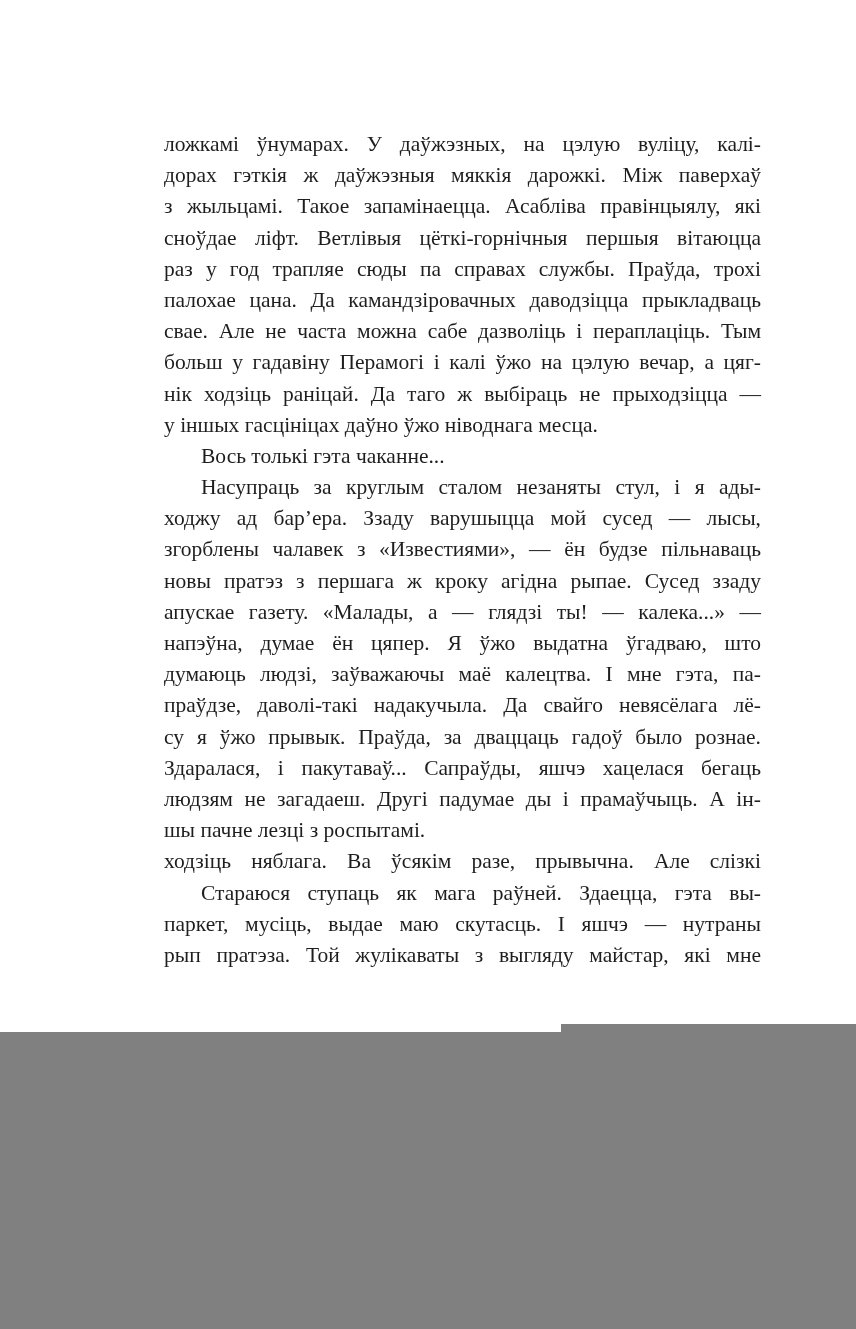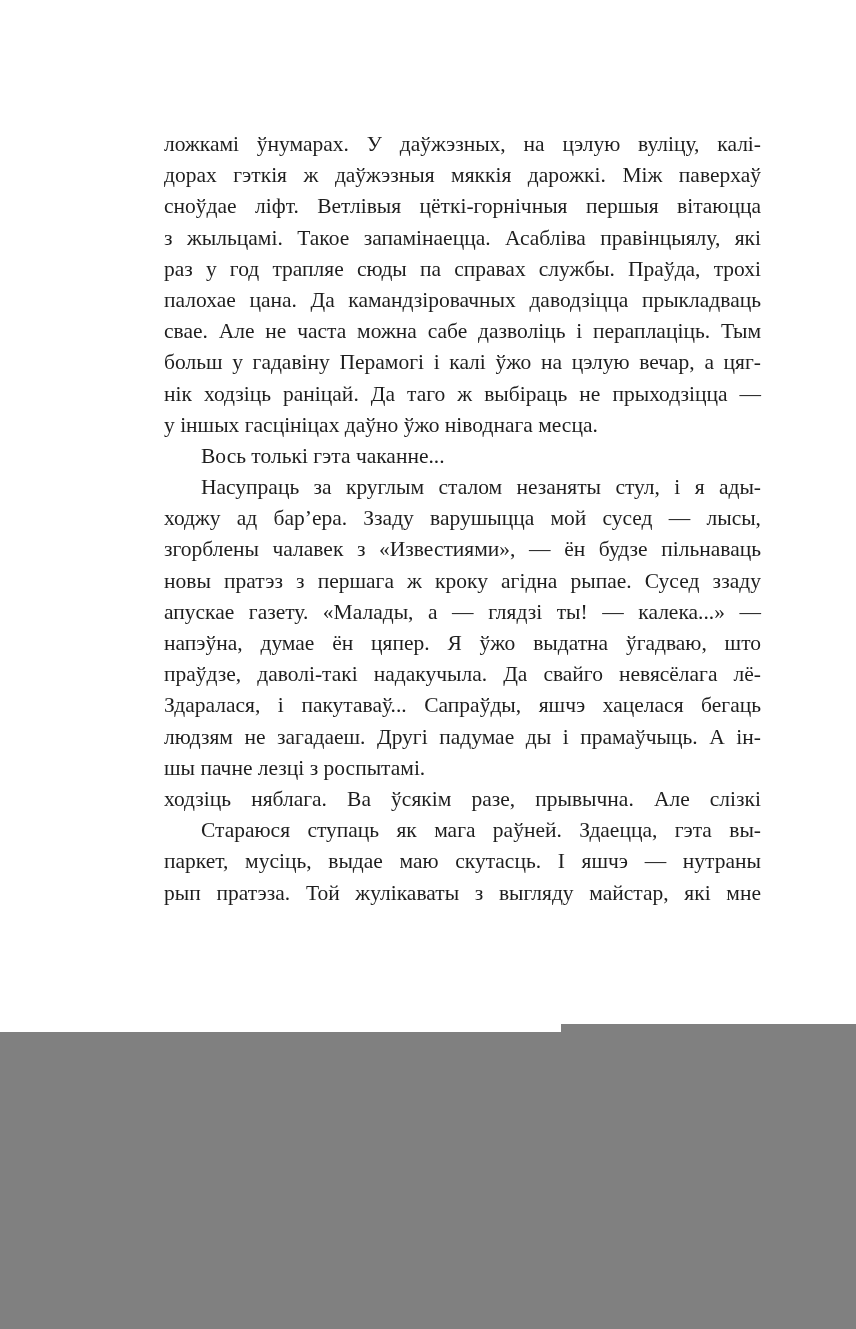--- a/index.html
+++ b/index.html
@@ -53,36 +53,38 @@
       height: 297px;
       background: #808080;
     }
   </style>
 </head>
 <body>
 
 <div class="page" id="page">
     <span class="line">ложкамі ўнумарах. У даўжэзных, на цэлую вуліцу, калі-</span>
     <span class="line">дорах гэткія ж даўжэзныя мяккія дарожкі. Між паверхаў</span>
+    <span class="line">з жыльцамі. Такое запамінаецца. Асабліва правінцыялу, які</span>
     <span class="line">сноўдае ліфт. Ветлівыя цёткі-горнічныя першыя вітаюцца</span>
-    <span class="line">з жыльцамі. Такое запамінаецца. Асабліва правінцыялу, які</span>
     <span class="line">раз у год трапляе сюды па справах службы. Праўда, трохі</span>
     <span class="line">палохае цана. Да камандзіровачных даводзіцца прыкладваць</span>
     <span class="line">свае. Але не часта можна сабе дазволіць і пераплаціць. Тым</span>
     <span class="line">больш у гадавіну Перамогі і калі ўжо на цэлую вечар, а цяг-</span>
     <span class="line">нік ходзіць раніцай. Да таго ж выбіраць не прыходзіцца —</span>
     <span class="line last">у іншых гасцініцах даўно ўжо ніводнага месца.</span>
     <span class="line indent last">Вось толькі гэта чаканне...</span>
     <span class="line indent">Насупраць за круглым сталом незаняты стул, і я ады-</span>
     <span class="line">ходжу ад бар’ера. Ззаду варушыцца мой сусед — лысы,</span>
     <span class="line">згорблены чалавек з «Известиями», — ён будзе пільнаваць</span>
     <span class="line">новы пратэз з першага ж кроку агідна рыпае. Сусед ззаду</span>
     <span class="line">апускае газету. «Малады, а — глядзі ты! — калека...» —</span>
     <span class="line">напэўна, думае ён цяпер. Я ўжо выдатна ўгадваю, што</span>
+    <span class="line">думаюць людзі, заўважаючы маё калецтва. І мне гэта, па-</span>
     <span class="line">праўдзе, даволі-такі надакучыла. Да свайго невясёлага лё-</span>
+    <span class="line">су я ўжо прывык. Праўда, за дваццаць гадоў было рознае.</span>
     <span class="line">Здаралася, і пакутаваў... Сапраўды, яшчэ хацелася бегаць</span>
     <span class="line">людзям не загадаеш. Другі падумае ды і прамаўчыць. А ін-</span>
     <span class="line last">шы пачне лезці з роспытамі.</span>
     <span class="line">ходзіць няблага. Ва ўсякім разе, прывычна. Але слізкі</span>
     <span class="line indent">Стараюся ступаць як мага раўней. Здаецца, гэта вы-</span>
     <span class="line">паркет, мусіць, выдае маю скутасць. І яшчэ — нутраны</span>
     <span class="line">рып пратэза. Той жулікаваты з выгляду майстар, які мне</span>
   </div>
 
 <div class="overlay-top" style="background: rgb(128, 128, 128);"></div>

